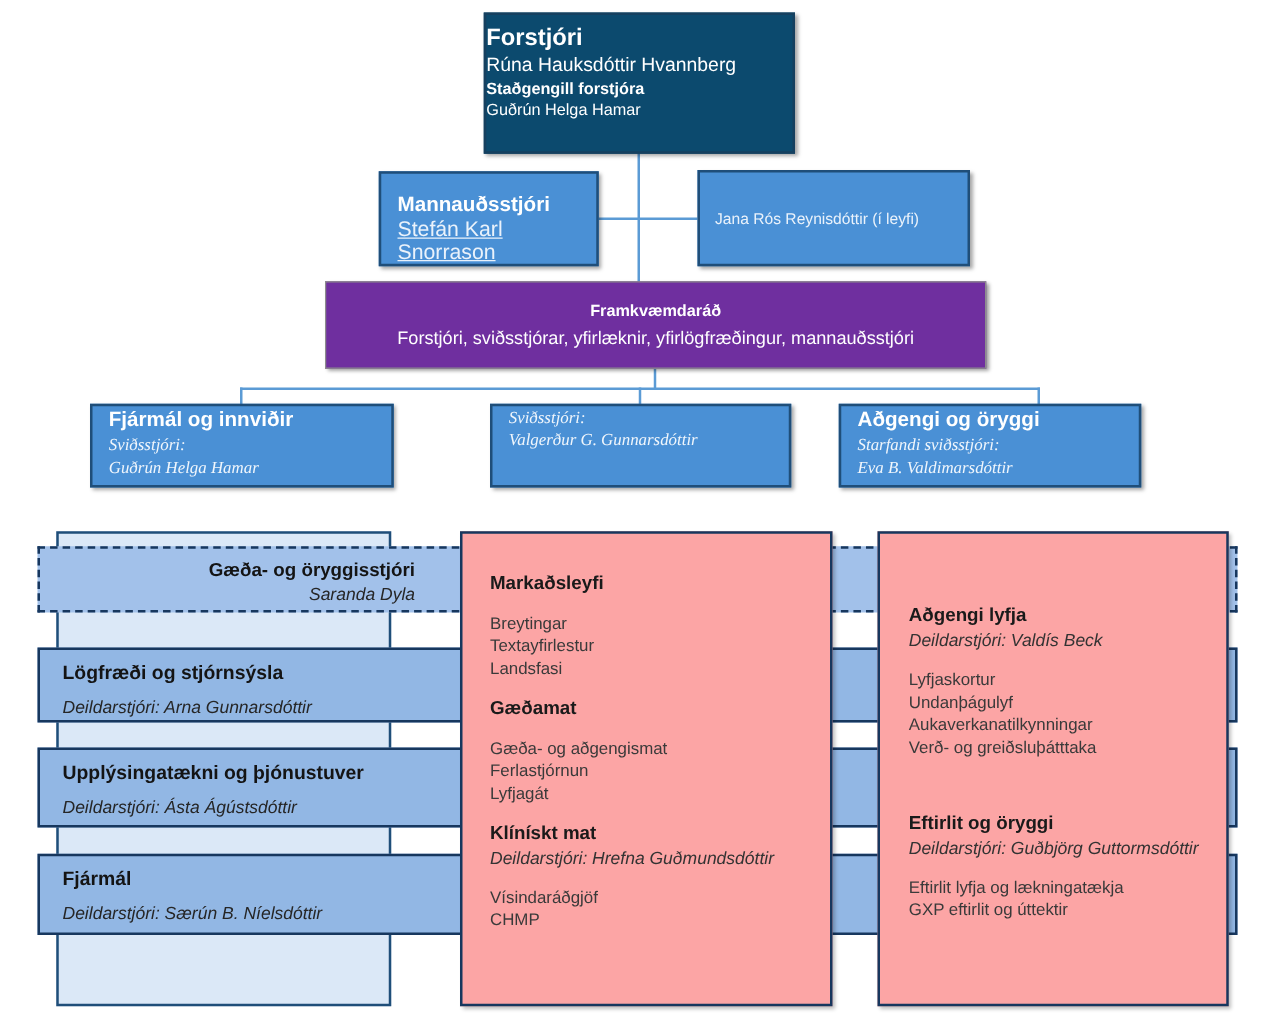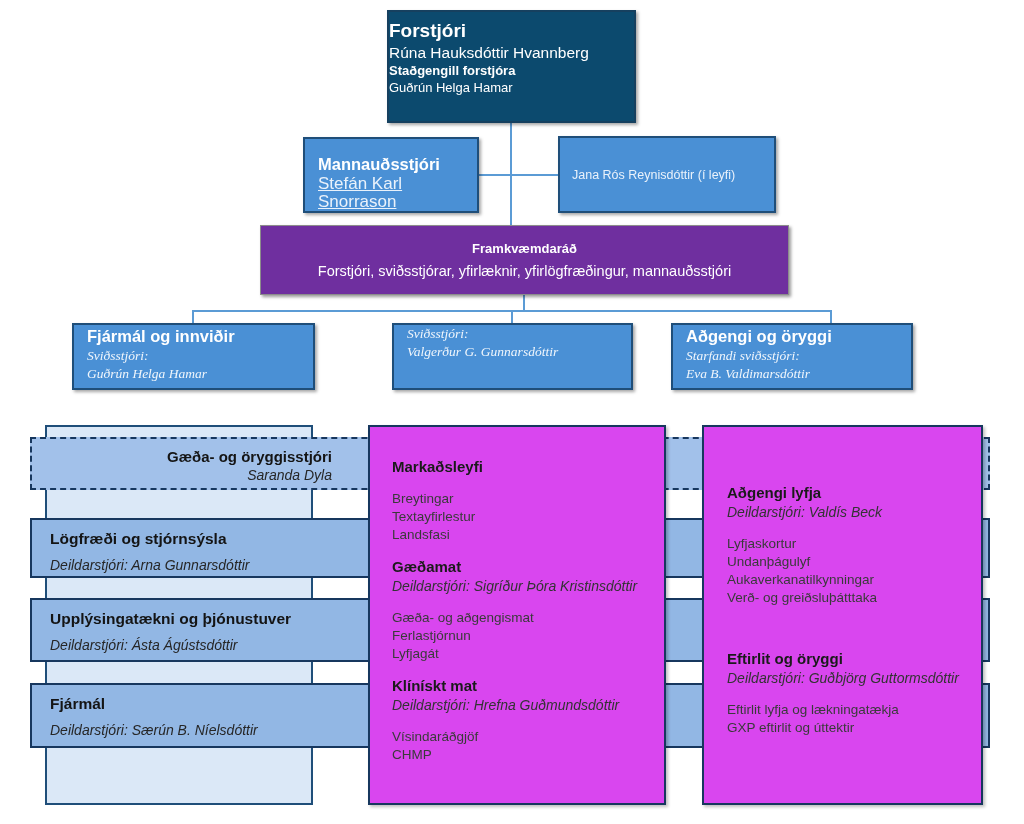--- a/index.html
+++ b/index.html
@@ -63,21 +63,21 @@
   .band3{top:683px;height:65px;}
   .band-dashed{
     left:30px;top:437px;width:960px;height:53px;background:#a2c1ea;
     border:2px dashed #17375e;z-index:2;padding-top:8px;
   }
   .qb-inner{position:absolute;left:0;top:8px;width:300px;text-align:right;color:#141414;}
   .qb-title{font-size:15px;font-weight:bold;line-height:19px;}
   .qb-name{font-size:14px;font-style:italic;line-height:19px;color:#262626;}
   
   .colbox{
-    top:425px;height:380px;background:#d946ef;border:2px solid #17375e;
+    top:425px;height:380px;background:#fca5a5;border:2px solid #17375e;
     z-index:3;box-shadow:2px 2px 3px rgba(0,0,0,.25);color:#1a1a1a;
   }
   .mid{left:368px;width:298px;padding:30px 14px 0 22px;}
   .rgt{left:702px;width:281px;padding:56px 12px 0 23px;}
   .sec{margin-bottom:13px;}
   .rgt .sec{margin-bottom:42px;}
   .sec-title{font-size:15px;font-weight:bold;line-height:20px;}
   .sec-mgr{font-size:14px;font-style:italic;line-height:19px;color:#333333;}
   .sec-items{margin-top:13px;}
   .sec-item{font-size:13.5px;line-height:18px;color:#3a3a3a;}
@@ -157,21 +157,20 @@
     <div class="sec">
       <div class="sec-title">Markaðsleyfi</div>
       <div class="sec-items">
         <div class="sec-item">Breytingar</div>
         <div class="sec-item">Textayfirlestur</div>
         <div class="sec-item">Landsfasi</div>
       </div>
     </div>
     <div class="sec">
       <div class="sec-title">Gæðamat</div>
-      <div class="sec-mgr">Deildarstjóri: Sigríður Þóra Kristinsdóttir</div>
       <div class="sec-items">
         <div class="sec-item">Gæða- og aðgengismat</div>
         <div class="sec-item">Ferlastjórnun</div>
         <div class="sec-item">Lyfjagát</div>
       </div>
     </div>
     <div class="sec">
       <div class="sec-title">Klínískt mat</div>
       <div class="sec-mgr">Deildarstjóri: Hrefna Guðmundsdóttir</div>
       <div class="sec-items">

